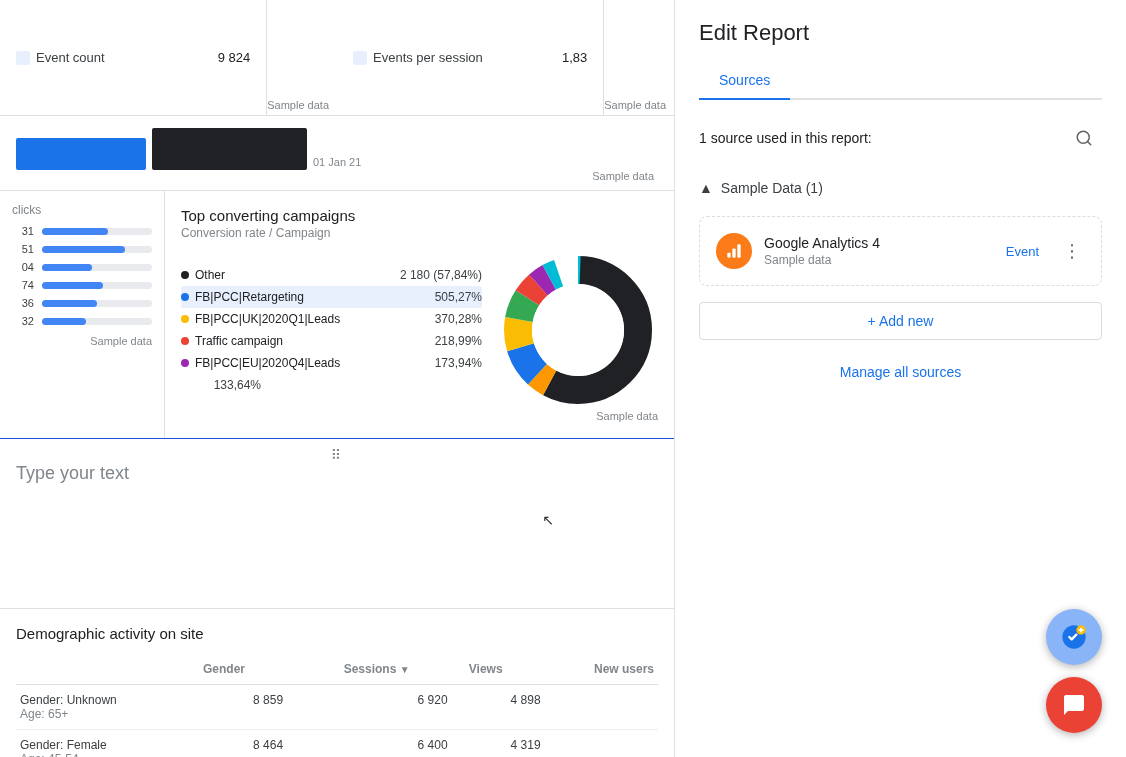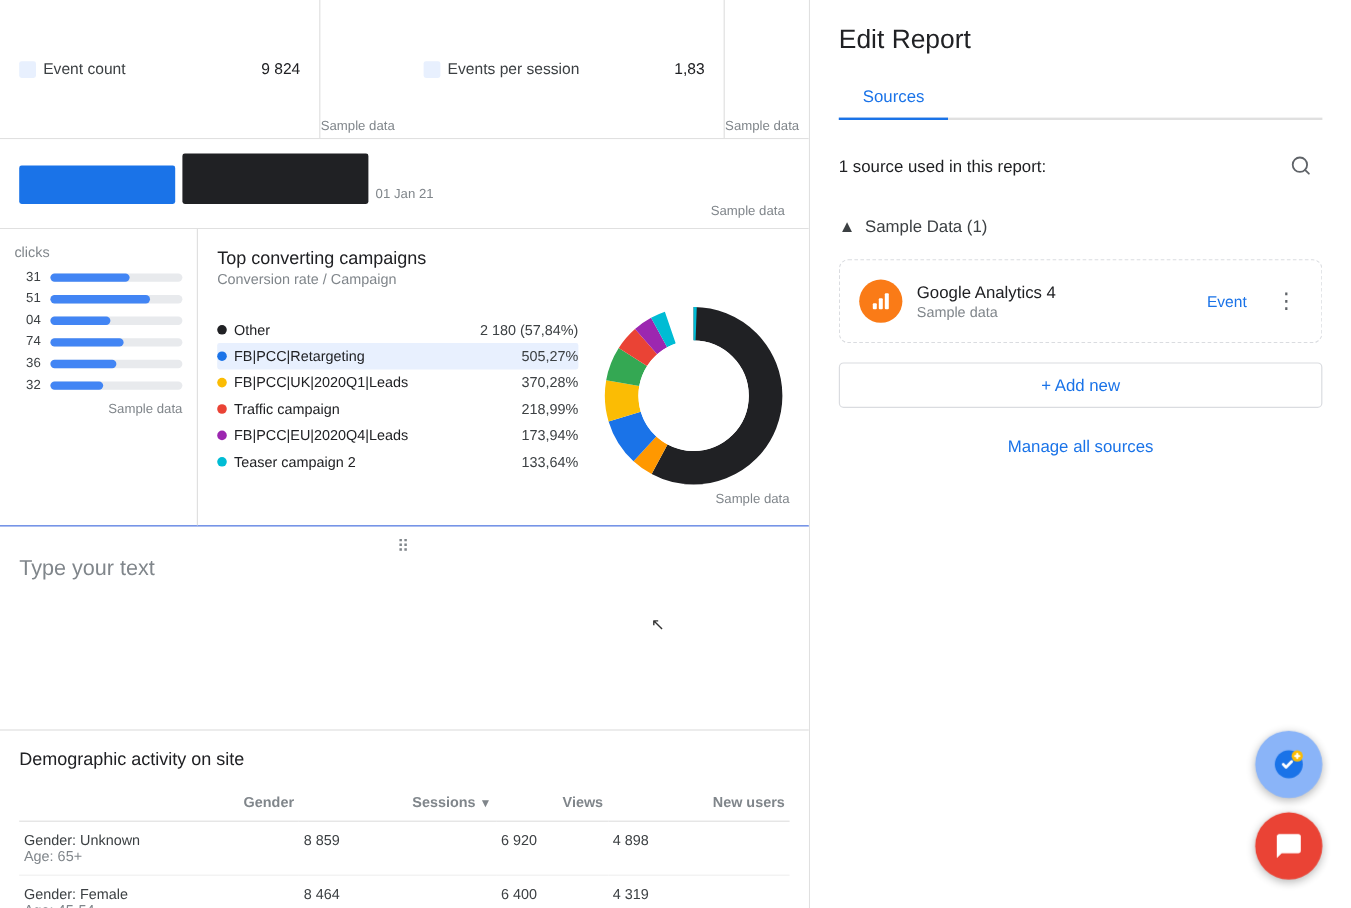--- a/index.html
+++ b/index.html
@@ -183,24 +183,20 @@
                 <div class="campaign-value">218,99%</div>
               </div>
               <div class="campaign-row">
                 <div class="campaign-name">
                     <span class="campaign-dot" style="background:#9c27b0;"></span>
                     <span>FB|PCC|EU|2020Q4|Leads</span>
                   </div>
                 <div class="campaign-value">173,94%</div>
               </div>
               <div class="campaign-row">
-                <div class="campaign-name">
-                    <span class="campaign-dot" style="background:#00bcd4;"></span>
-                    <span>Teaser campaign 2</span>
-                  </div>
                 <div class="campaign-value">133,64%</div>
               </div>
             </div>
 
             <div style="width:160px;height:160px;flex-shrink:0;">
               <svg viewBox="0 0 160 160" width="160" height="160">
 
                 <circle cx="80" cy="80" r="60" fill="none" stroke="#202124" stroke-width="28" stroke-dasharray="217.7 344.2" stroke-dashoffset="0" transform="rotate(-90 80 80)"></circle>
                 <circle cx="80" cy="80" r="60" fill="none" stroke="#ff9800" stroke-width="28" stroke-dasharray="15 344.2" stroke-dashoffset="-217.7" transform="rotate(-90 80 80)"></circle>
                 <circle cx="80" cy="80" r="60" fill="none" stroke="#1a73e8" stroke-width="28" stroke-dasharray="32 344.2" stroke-dashoffset="-232.7" transform="rotate(-90 80 80)"></circle>

